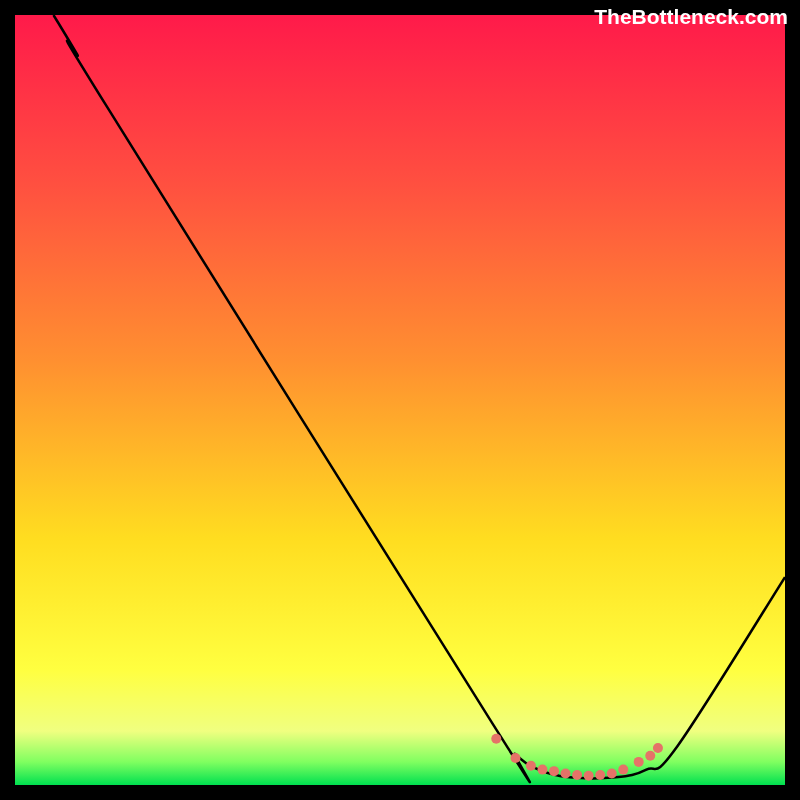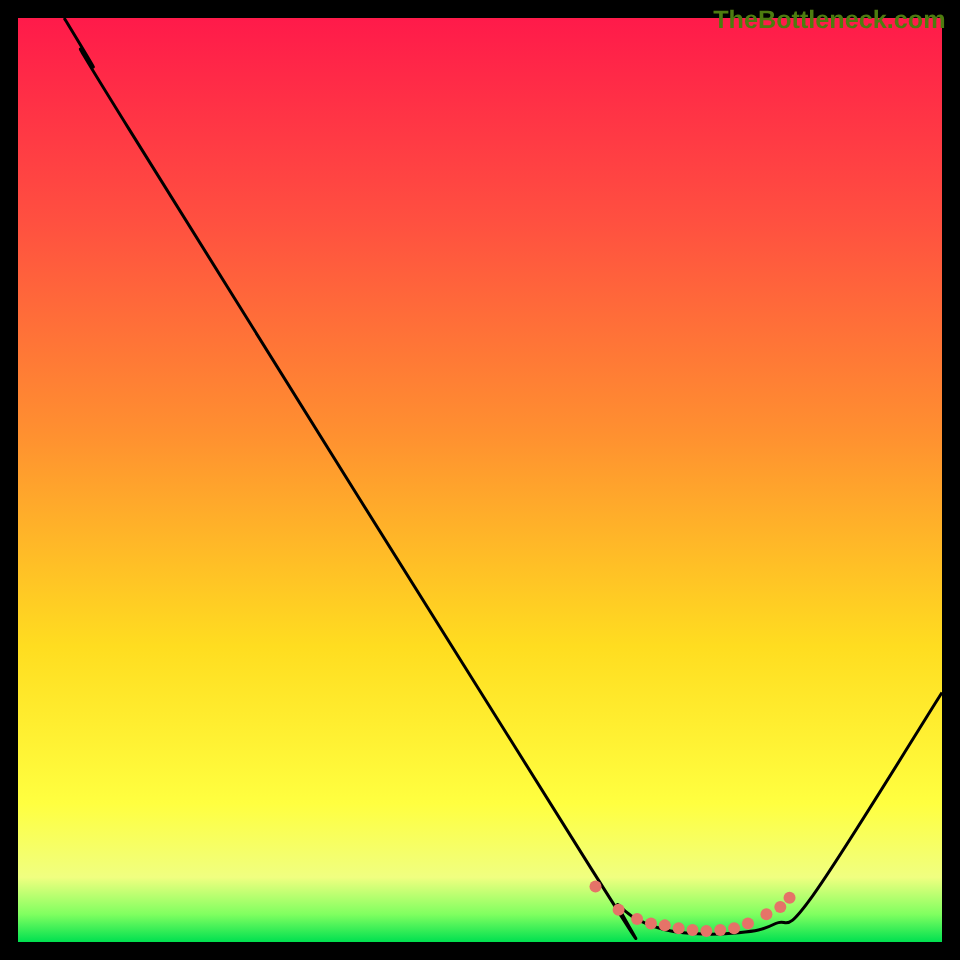--- a/index.html
+++ b/index.html
@@ -8,21 +8,21 @@
     background: #000;
     width: 800px;
     height: 800px;
     position: relative;
     font-family: Arial, sans-serif;
   }
   .attribution {
     position: absolute;
     top: 5px;
     right: 12px;
-    color: #4d7c0f;
+    color: #ffffff;
     font-size: 21px;
     font-weight: bold;
     z-index: 10;
   }
   .plot-area {
     position: absolute;
     left: 15px;
     top: 15px;
     width: 770px;
     height: 770px;

